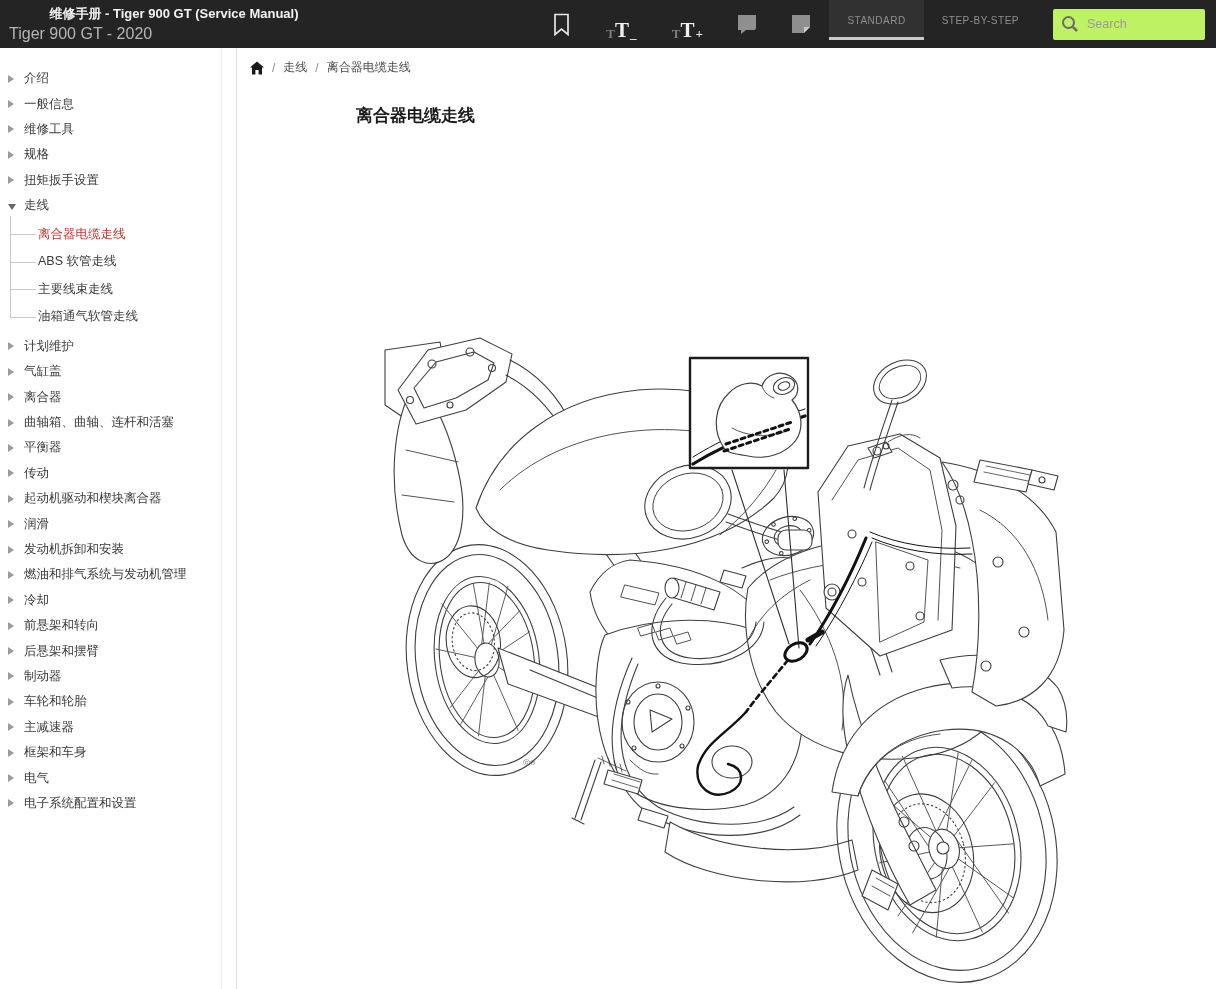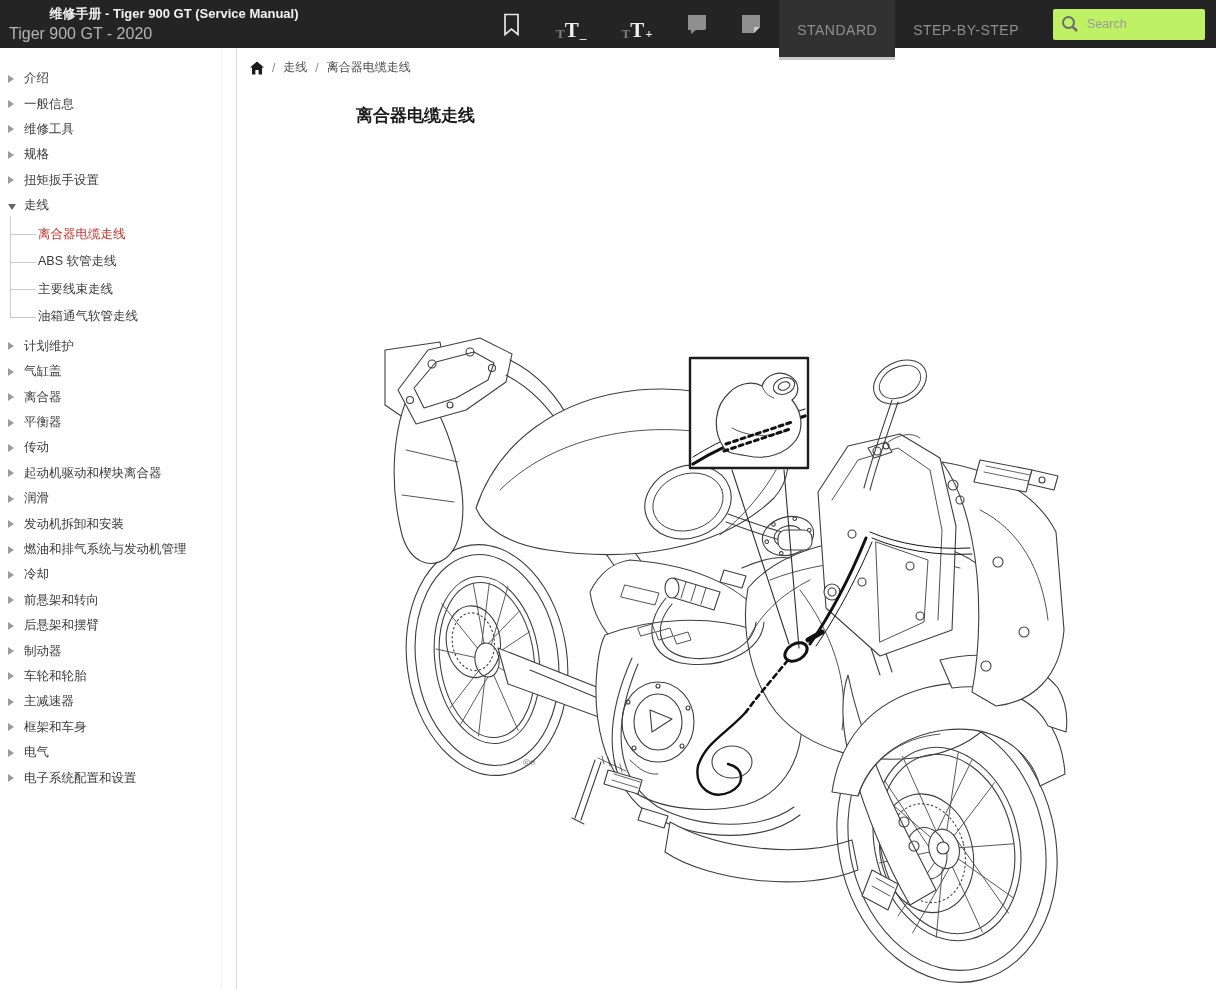--- a/index.html
+++ b/index.html
@@ -16,21 +16,21 @@
   .hdr-title{color:#f2f2f2;font-size:13px;font-weight:bold;line-height:15px;text-align:center;}
   .hdr-sub{color:#b5b5b5;font-size:16px;margin-top:4px;}
   .hdr-icons{display:flex;align-items:center;margin-left:auto;gap:26px;margin-right:14px;}
   .icon-btn{display:flex;align-items:center;justify-content:center;width:28px;height:32px;cursor:pointer;}
   .tt{font-family:"Liberation Serif","DejaVu Serif",serif;white-space:nowrap;display:flex;align-items:flex-end;}
   .tt .ts{color:#7d7d7d;font-size:13px;font-weight:bold;line-height:1;}
   .tt .tb{color:#f0f0f0;font-size:21px;font-weight:bold;line-height:.85;}
   .tt .tm{color:#f0f0f0;font-size:13px;font-weight:bold;line-height:1;margin-left:1px;}
   .tabs{display:flex;height:48px;margin-right:16px;}
   .tab{
-    height:60px;display:flex;align-items:center;padding:0 18px;font-size:14px;
+    height:40px;display:flex;align-items:center;padding:0 18px;font-size:10px;
     letter-spacing:.5px;color:#8f8f8f;cursor:pointer;box-sizing:border-box;position:relative;
   }
   .tab.active{background:#313131;}
   .tab.active::after{content:"";position:absolute;left:0;right:0;bottom:0;height:3px;background:#c9c9c9;}
   .search{
     width:152px;height:31px;background:#bef264;border-radius:2px;display:flex;align-items:center;
     margin-right:11px;flex:none;
   }
   .search input{
     border:0;outline:0;flex:1;font-size:12.5px;color:#333;background:transparent;min-width:0;
@@ -154,20 +154,24 @@
         <span class="tri"></span>
         <span class="lbl">计划维护</span>
       </div>
       <div class="nav-item">
         <span class="tri"></span>
         <span class="lbl">气缸盖</span>
       </div>
       <div class="nav-item">
         <span class="tri"></span>
         <span class="lbl">离合器</span>
+      </div>
+      <div class="nav-item">
+        <span class="tri"></span>
+        <span class="lbl">曲轴箱、曲轴、连杆和活塞</span>
       </div>
       <div class="nav-item">
         <span class="tri"></span>
         <span class="lbl">平衡器</span>
       </div>
       <div class="nav-item">
         <span class="tri"></span>
         <span class="lbl">传动</span>
       </div>
       <div class="nav-item">

